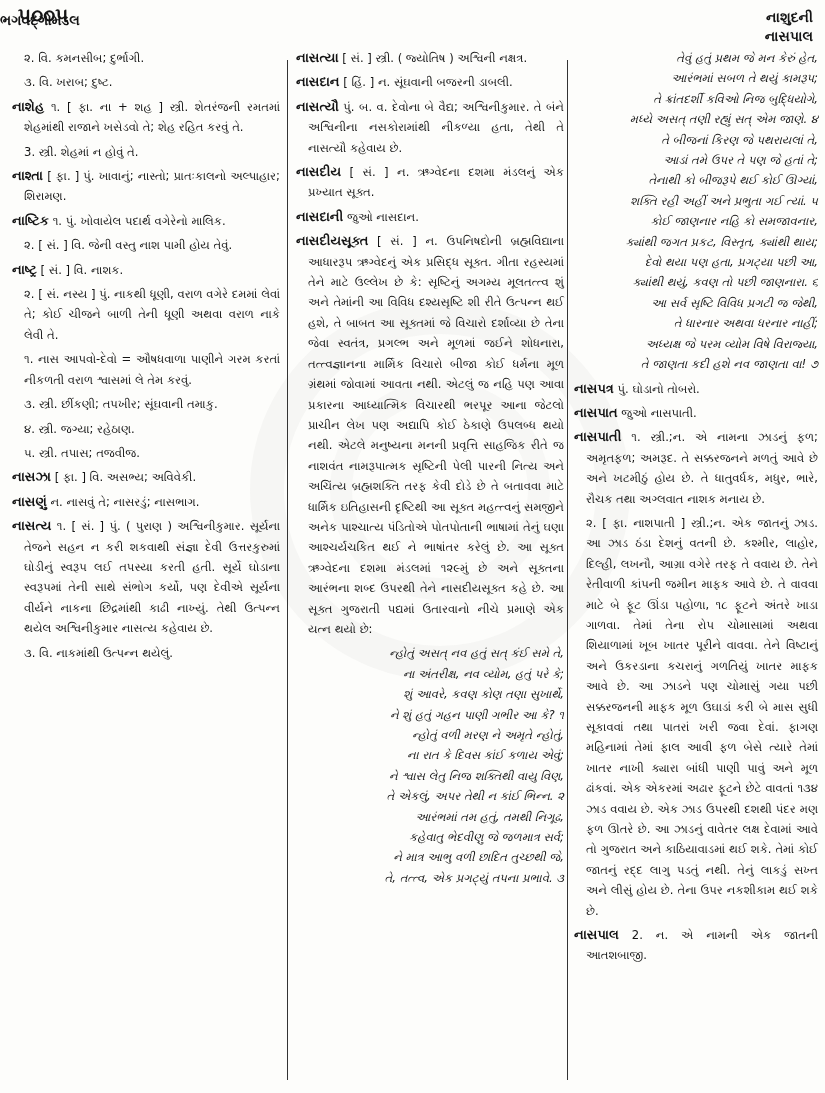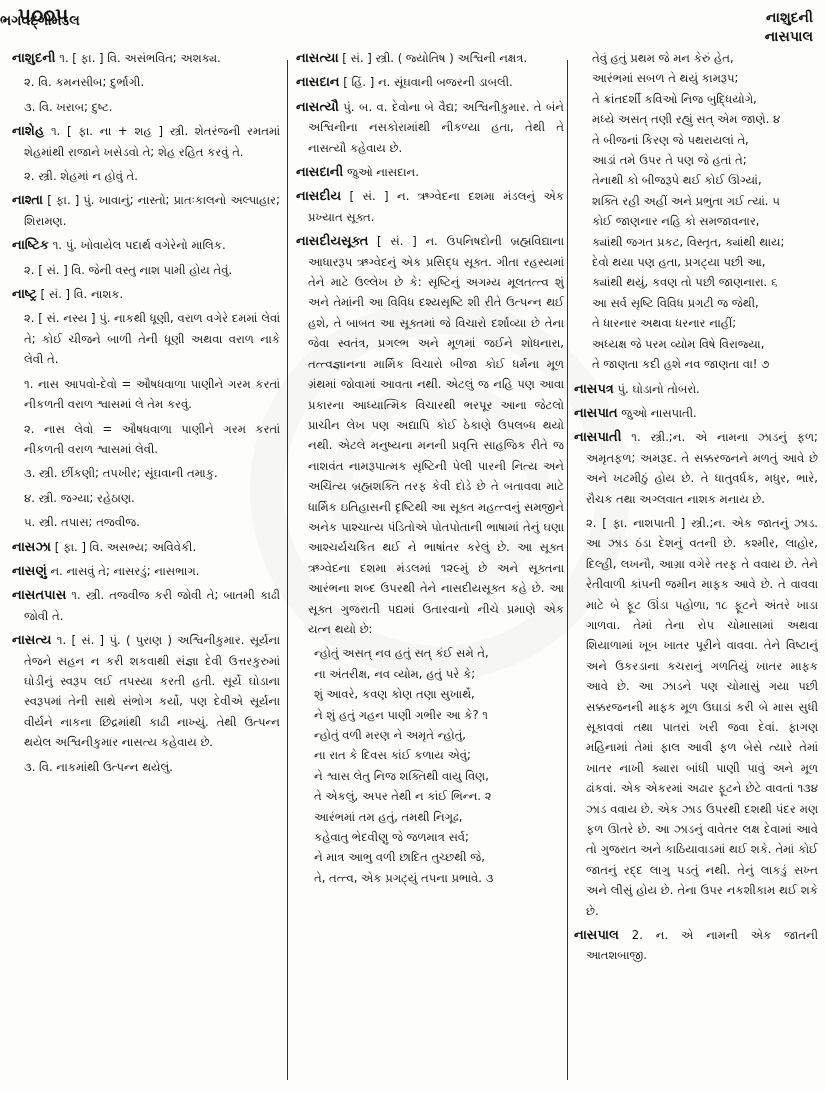--- a/index.html
+++ b/index.html
@@ -31,21 +31,21 @@
   .col-2 { left: 296px; width: 268px; }
   .col-3 { left: 574px; width: 244px; }
   .rule {
     position: absolute; top: 60px; width: 1px; height: 1020px; background: #333;
   }
   .rule-1 { left: 287px; }
   .rule-2 { left: 567px; }
   .entry { margin: 0 0 4px 0; padding-left: 12px; text-indent: -12px; }
   .sense { margin: 0 0 4px 0; padding-left: 12px; }
   .hw { font-weight: bold; font-size: 13px; }
-  .verse { padding-left: 18px; margin: 0 0 4px 0; white-space: pre-line; line-height: 20.4px; text-align: left; }
+  .verse { padding-left: 18px; margin: 0 0 4px 0; white-space: pre-line; line-height: 20.4px; text-align: right; font-style: italic; }
   .verse-line { display: block; }
 </style>
 </head>
 <body>
 
 <div class="watermark"></div>
 <div class="watermark2"></div>
 
 <div class="header">
   <div class="page-num">૫૦૦૫</div>
@@ -53,47 +53,44 @@
   <div class="guide">
     <div>નાશુદની</div>
     <div>નાસપાલ</div>
   </div>
 </div>
 
 <div class="rule rule-1"></div>
 <div class="rule rule-2"></div>
 
 <div class="col col-1" id="col-0">
-    <div class="entry"><span class="hw">નાશુદની</span><span> ૧. [ ફા. ] વિ. અસંભવિત; અશક્ય.</span></div>
     <div class="sense">૨. વિ. કમનસીબ; દુર્ભાગી.</div>
     <div class="sense">૩. વિ. ખરાબ; દુષ્ટ.</div>
     <div class="entry"><span class="hw">નાશેહ</span><span> ૧. [ ફા. ના + શહ ] સ્ત્રી. શેતરંજની રમતમાં શેહમાંથી રાજાને ખસેડવો તે; શેહ રહિત કરવું તે.</span></div>
-    <div class="sense">૨. સ્ત્રી. શેહમાં ન હોવું તે.</div>
+    <div class="sense">3. સ્ત્રી. શેહમાં ન હોવું તે.</div>
     <div class="entry"><span class="hw">નાશ્તા</span><span> [ ફા. ] પું. ખાવાનું; નાસ્તો; પ્રાતઃકાલનો અલ્પાહાર; શિરામણ.</span></div>
     <div class="entry"><span class="hw">નાષ્ટિક</span><span> ૧. પું. ખોવાયેલ પદાર્થ વગેરેનો માલિક.</span></div>
     <div class="sense">૨. [ સં. ] વિ. જેની વસ્તુ નાશ પામી હોય તેવું.</div>
     <div class="entry"><span class="hw">નાષ્ટ્ર</span><span> [ સં. ] વિ. નાશક.</span></div>
     <div class="sense">૨. [ સં. નસ્ય ] પું. નાકથી ધૂણી, વરાળ વગેરે દમમાં લેવાં તે; કોઈ ચીજને બાળી તેની ધૂણી અથવા વરાળ નાકે લેવી તે.</div>
     <div class="sense">   ૧. નાસ આપવો-દેવો = ઔષધવાળા પાણીને ગરમ કરતાં નીકળતી વરાળ શ્વાસમાં લે તેમ કરવું.</div>
-    <div class="sense">   ૨. નાસ લેવો = ઔષધવાળા પાણીને ગરમ કરતાં નીકળતી વરાળ શ્વાસમાં લેવી.</div>
     <div class="sense">૩. સ્ત્રી. છીંકણી; તપખીર; સૂંઘવાની તમાકુ.</div>
     <div class="sense">૪. સ્ત્રી. જગ્યા; રહેઠાણ.</div>
     <div class="sense">૫. સ્ત્રી. તપાસ; તજવીજ.</div>
     <div class="entry"><span class="hw">નાસઝા</span><span> [ ફા. ] વિ. અસભ્ય; અવિવેકી.</span></div>
     <div class="entry"><span class="hw">નાસણું</span><span> ન. નાસવું તે; નાસરડું; નાસભાગ.</span></div>
-    <div class="entry"><span class="hw">નાસતપાસ</span><span> ૧. સ્ત્રી. તજવીજ કરી જોવી તે; બાતમી કાઢી જોવી તે.</span></div>
     <div class="entry"><span class="hw">નાસત્ય</span><span> ૧. [ સં. ] પું. ( પુરાણ ) અશ્વિનીકુમાર. સૂર્યના તેજને સહન ન કરી શકવાથી સંજ્ઞા દેવી ઉત્તરકુરુમાં ઘોડીનું સ્વરૂપ લઈ તપસ્યા કરતી હતી. સૂર્યે ઘોડાના સ્વરૂપમાં તેની સાથે સંભોગ કર્યો, પણ દેવીએ સૂર્યના વીર્યને નાકના છિદ્રમાંથી કાઢી નાખ્યું. તેથી ઉત્પન્ન થયેલ અશ્વિનીકુમાર નાસત્ય કહેવાય છે.</span></div>
     <div class="sense">૩. વિ. નાકમાંથી ઉત્પન્ન થયેલું.</div>
   </div>
 <div class="col col-2" id="col-1">
     <div class="entry"><span class="hw">નાસત્યા</span><span> [ સં. ] સ્ત્રી. ( જ્યોતિષ ) અશ્વિની નક્ષત્ર.</span></div>
     <div class="entry"><span class="hw">નાસદાન</span><span> [ હિં. ] ન. સૂંઘવાની બજરની ડાબલી.</span></div>
     <div class="entry"><span class="hw">નાસત્યૌ</span><span> પું. બ. વ. દેવોના બે વૈદ્ય; અશ્વિનીકુમાર. તે બંને અશ્વિનીના નસકોરામાંથી નીકળ્યા હતા, તેથી તે નાસત્યૌ કહેવાય છે.</span></div>
+    <div class="entry"><span class="hw">નાસદીય</span><span> [ સં. ] ન. ઋગ્વેદના દશમા મંડલનું એક પ્રખ્યાત સૂક્ત.</span></div>
     <div class="entry"><span class="hw">નાસદાની</span><span> જુઓ નાસદાન.</span></div>
-    <div class="entry"><span class="hw">નાસદીય</span><span> [ સં. ] ન. ઋગ્વેદના દશમા મંડલનું એક પ્રખ્યાત સૂક્ત.</span></div>
     <div class="entry"><span class="hw">નાસદીયસૂક્ત</span><span> [ સં. ] ન. ઉપનિષદોની બ્રહ્મવિદ્યાના આધારરૂપ ઋગ્વેદનું એક પ્રસિદ્ધ સૂક્ત. ગીતા રહસ્યમાં તેને માટે ઉલ્લેખ છે કે: સૃષ્ટિનું અગમ્ય મૂલતત્ત્વ શું અને તેમાંની આ વિવિધ દશ્યસૃષ્ટિ શી રીતે ઉત્પન્ન થઈ હશે, તે બાબત આ સૂક્તમાં જે વિચારો દર્શાવ્યા છે તેના જેવા સ્વતંત્ર, પ્રગલ્ભ અને મૂળમાં જઈને શોધનારા, તત્ત્વજ્ઞાનના માર્મિક વિચારો બીજા કોઈ ધર્મના મૂળ ગ્રંથમાં જોવામાં આવતા નથી. એટલું જ નહિ પણ આવા પ્રકારના આધ્યાત્મિક વિચારથી ભરપૂર આના જેટલો પ્રાચીન લેખ પણ અદ્યાપિ કોઈ ઠેકાણે ઉપલબ્ધ થયો નથી. એટલે મનુષ્યના મનની પ્રવૃત્તિ સાહજિક રીતે જ નાશવંત નામરૂપાત્મક સૃષ્ટિની પેલી પારની નિત્ય અને અચિંત્ય બ્રહ્મશક્તિ તરફ કેવી દોડે છે તે બતાવવા માટે ધાર્મિક ઇતિહાસની દૃષ્ટિથી આ સૂક્ત મહત્ત્વનું સમજીને અનેક પાશ્ચાત્ય પંડિતોએ પોતપોતાની ભાષામાં તેનું ઘણા આશ્ચર્યચકિત થઈ ને ભાષાંતર કરેલું છે. આ સૂક્ત ઋગ્વેદના દશમા મંડલમાં ૧૨૯મું છે અને સૂક્તના આરંભના શબ્દ ઉપરથી તેને નાસદીયસૂક્ત કહે છે. આ સૂક્ત ગુજરાતી પદ્યમાં ઉતારવાનો નીચે પ્રમાણે એક યત્ન થયો છે:</span></div>
     <div class="verse"><span class="verse-line">ન્હોતું અસત્ નવ હતું સત્ કંઈ સમે તે,</span><span class="verse-line">ના અંતરીક્ષ, નવ વ્યોમ, હતું પરે કે;</span><span class="verse-line">શું આવરે, કવણ કોણ તણા સુખાર્થે,</span><span class="verse-line">ને શું હતું ગહન પાણી ગભીર આ કે? ૧</span><span class="verse-line">ન્હોતું વળી મરણ ને અમૃતે ન્હોતું,</span><span class="verse-line">ના રાત કે દિવસ કાંઈ કળાય એવું;</span><span class="verse-line">ને શ્વાસ લેતુ નિજ શક્તિથી વાયુ વિણ,</span><span class="verse-line">તે એકલું, અપર તેથી ન કાંઈ ભિન્ન. ૨</span><span class="verse-line">આરંભમાં તમ હતું, તમથી નિગૂઢ,</span><span class="verse-line">કહેવાતુ ભેદવીણુ જે જળમાત્ર સર્વ;</span><span class="verse-line">ને માત્ર આભુ વળી છાદિત તુચ્છથી જે,</span><span class="verse-line">તે, તત્ત્વ, એક પ્રગટ્યું તપના પ્રભાવે. ૩</span></div>
   </div>
 <div class="col col-3" id="col-2">
     <div class="verse"><span class="verse-line">તેવું હતું પ્રથમ જે મન કેરું હેત,</span><span class="verse-line">આરંભમાં સબળ તે થયું કામરૂપ;</span><span class="verse-line">તે ક્રાંતદર્શી કવિઓ નિજ બુદ્ધિયોગે,</span><span class="verse-line">મધ્યે અસત્ તણી રહ્યું સત્ એમ જાણે. ૪</span><span class="verse-line">તે બીજનાં કિરણ જે પથરાયલાં તે,</span><span class="verse-line">આડાં તમે ઉપર તે પણ જે હતાં તે;</span><span class="verse-line">તેનાથી કો બીજરૂપે થઈ કોઈ ઊગ્યાં,</span><span class="verse-line">શક્તિ રહી અહીં અને પ્રભુતા ગઈ ત્યાં. ૫</span><span class="verse-line">કોઈ જાણનાર નહિ કો સમજાવનાર,</span><span class="verse-line">ક્યાંથી જગત પ્રકટ, વિસ્તૃત, ક્યાંથી થાય;</span><span class="verse-line">દેવો થયા પણ હતા, પ્રગટ્યા પછી આ,</span><span class="verse-line">ક્યાંથી થયું, કવણ તો પછી જાણનારા. ૬</span><span class="verse-line">આ સર્વ સૃષ્ટિ વિવિધ પ્રગટી જ જેથી,</span><span class="verse-line">તે ધારનાર અથવા ધરનાર નાહીં;</span><span class="verse-line">અધ્યક્ષ જે પરમ વ્યોમ વિષે વિરાજ્યા,</span><span class="verse-line">તે જાણતા કદી હશે નવ જાણતા વા! ૭</span></div>
     <div class="entry"><span class="hw">નાસપત્ર</span><span> પું. ઘોડાનો તોબરો.</span></div>
     <div class="entry"><span class="hw">નાસપાત</span><span> જુઓ નાસપાતી.</span></div>
     <div class="entry"><span class="hw">નાસપાતી</span><span> ૧. સ્ત્રી.;ન. એ નામના ઝાડનું ફળ; અમૃતફળ; અમરૂદ. તે સક્કરજનને મળતું આવે છે અને ખટમીઠું હોય છે. તે ધાતુવર્ધક, મધુર, ભારે, રૌચક તથા અગ્લવાત નાશક મનાય છે.</span></div>
     <div class="sense">૨. [ ફા. નાશપાતી ] સ્ત્રી.;ન. એક જાતનું ઝાડ. આ ઝાડ ઠંડા દેશનું વતની છે. કશ્મીર, લાહોર, દિલ્હી, લખનૌ, આગ્રા વગેરે તરફ તે વવાય છે. તેને રેતીવાળી કાંપની જમીન માફક આવે છે. તે વાવવા માટે બે ફૂટ ઊંડા પહોળા, ૧૮ ફૂટને અંતરે ખાડા ગાળવા. તેમાં તેના રોપ ચોમાસામાં અથવા શિયાળામાં ખૂબ ખાતર પૂરીને વાવવા. તેને વિષ્ટાનું અને ઉકરડાના કચરાનું ગળતિયું ખાતર માફક આવે છે. આ ઝાડને પણ ચોમાસું ગયા પછી સક્કરજનની માફક મૂળ ઉઘાડાં કરી બે માસ સુધી સૂકાવવાં તથા પાતરાં ખરી જવા દેવાં. ફાગણ મહિનામાં તેમાં ફાલ આવી ફળ બેસે ત્યારે તેમાં ખાતર નાખી ક્યારા બાંધી પાણી પાવું અને મૂળ ઢાંકવાં. એક એકરમાં અઢાર ફૂટને છેટે વાવતાં ૧૩૪ ઝાડ વવાય છે. એક ઝાડ ઉપરથી દશથી પંદર મણ ફળ ઊતરે છે. આ ઝાડનું વાવેતર લક્ષ દેવામાં આવે તો ગુજરાત અને કાઠિયાવાડમાં થઈ શકે. તેમાં કોઈ જાતનું રદ્દ લાગુ પડતું નથી. તેનું લાકડું સખ્ત અને લીસું હોય છે. તેના ઉપર નકશીકામ થઈ શકે છે.</div>
     <div class="entry"><span class="hw">નાસપાલ</span><span> 2. ન. એ નામની એક જાતની આતશબાજી.</span></div>

